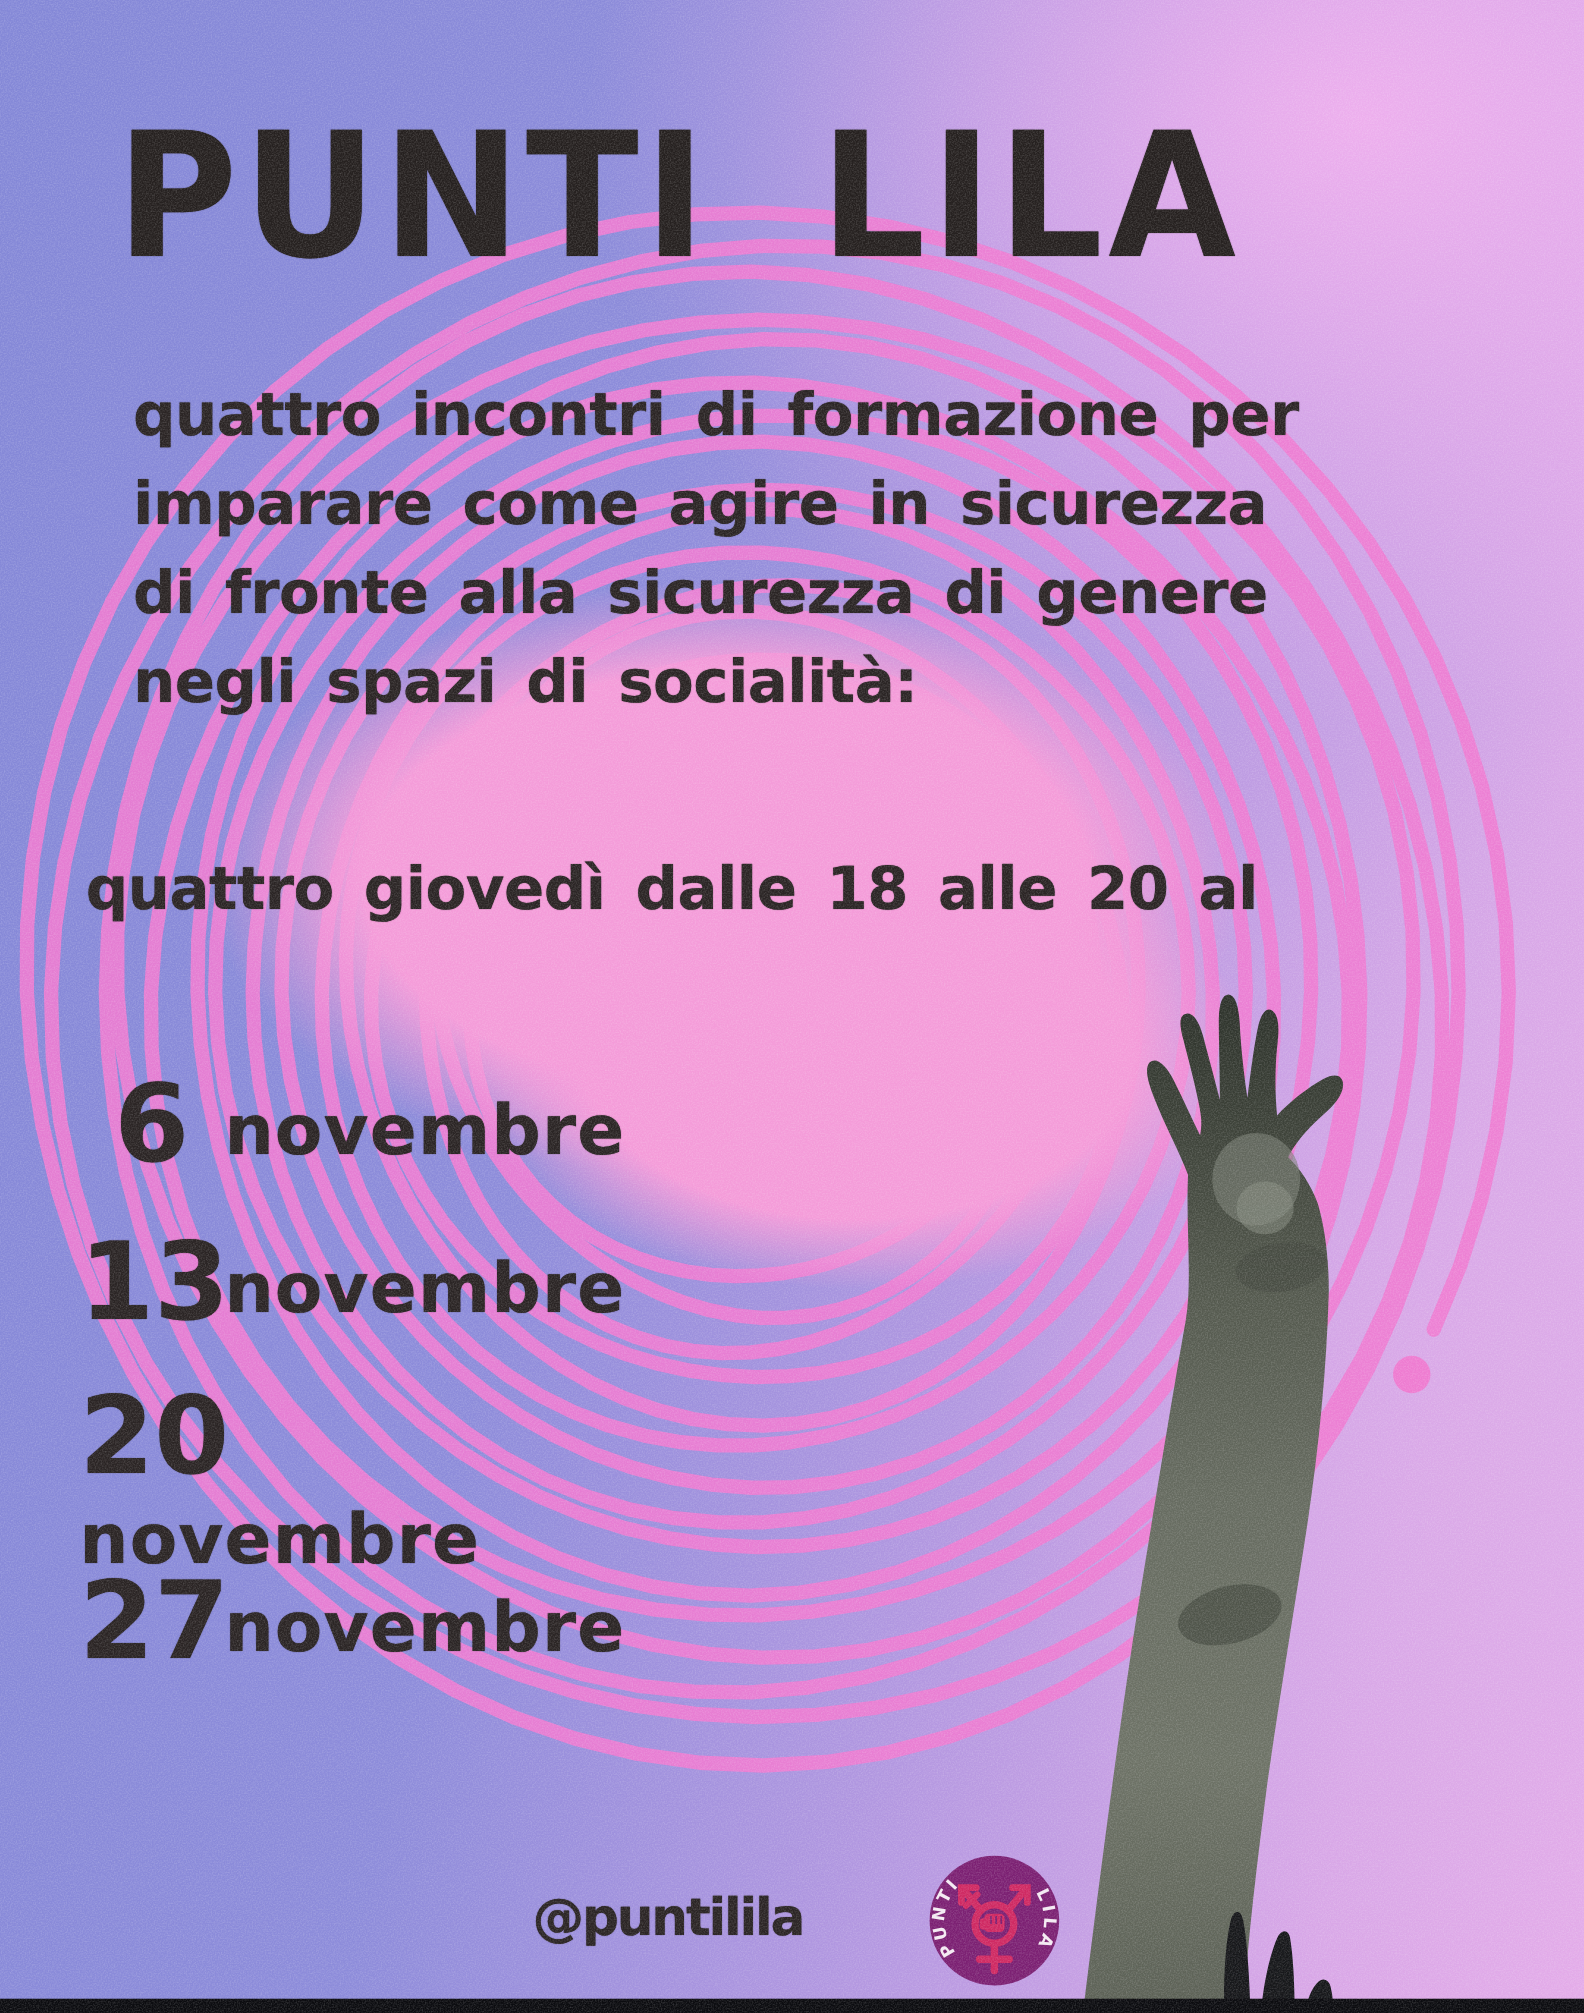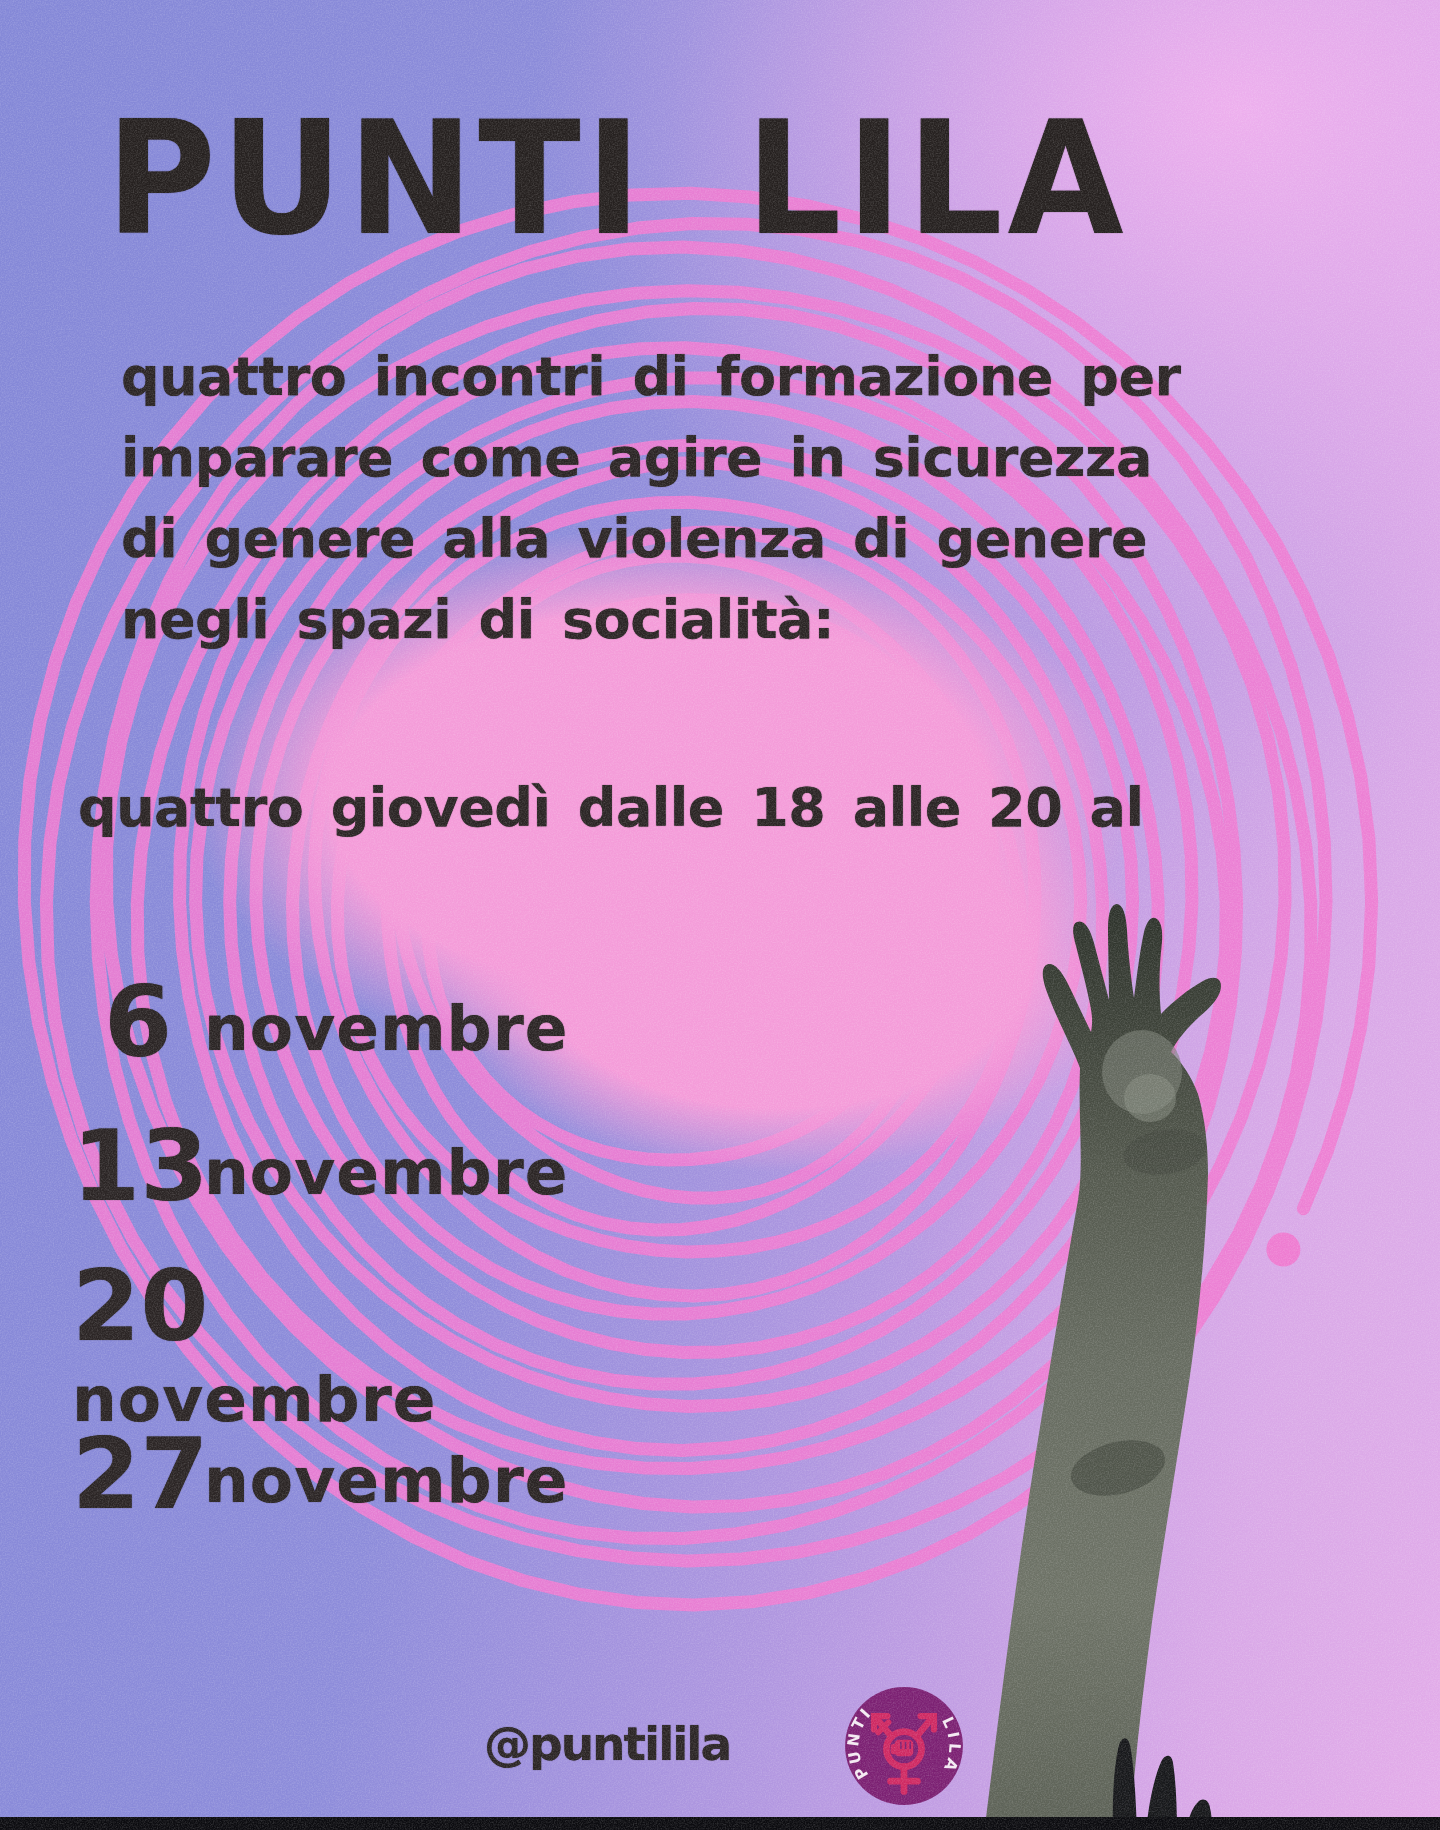--- a/index.html
+++ b/index.html
@@ -107,21 +107,21 @@
         C 1203 1797 1209 1800 1210 1808
         C 1212 1816 1212 1824 1212 1834 Z"></path>
     </g>
   </svg>
 
   <div class="textlayer title">PUNTI LILA</div>
 
   <div class="textlayer para intro">
     <div>quattro incontri di formazione per</div>
     <div>imparare come agire in sicurezza</div>
-    <div>di genere alla violenza di genere</div>
+    <div>di fronte alla sicurezza di genere</div>
     <div>negli spazi di socialità:</div>
   </div>
 
   <div class="textlayer para schedule">
     <div>quattro giovedì dalle 18 alle 20 al</div>
   </div>
 
   <div class="textlayer daterow row-0">
     <span class="day">6</span>
     <span class="month">novembre</span>

